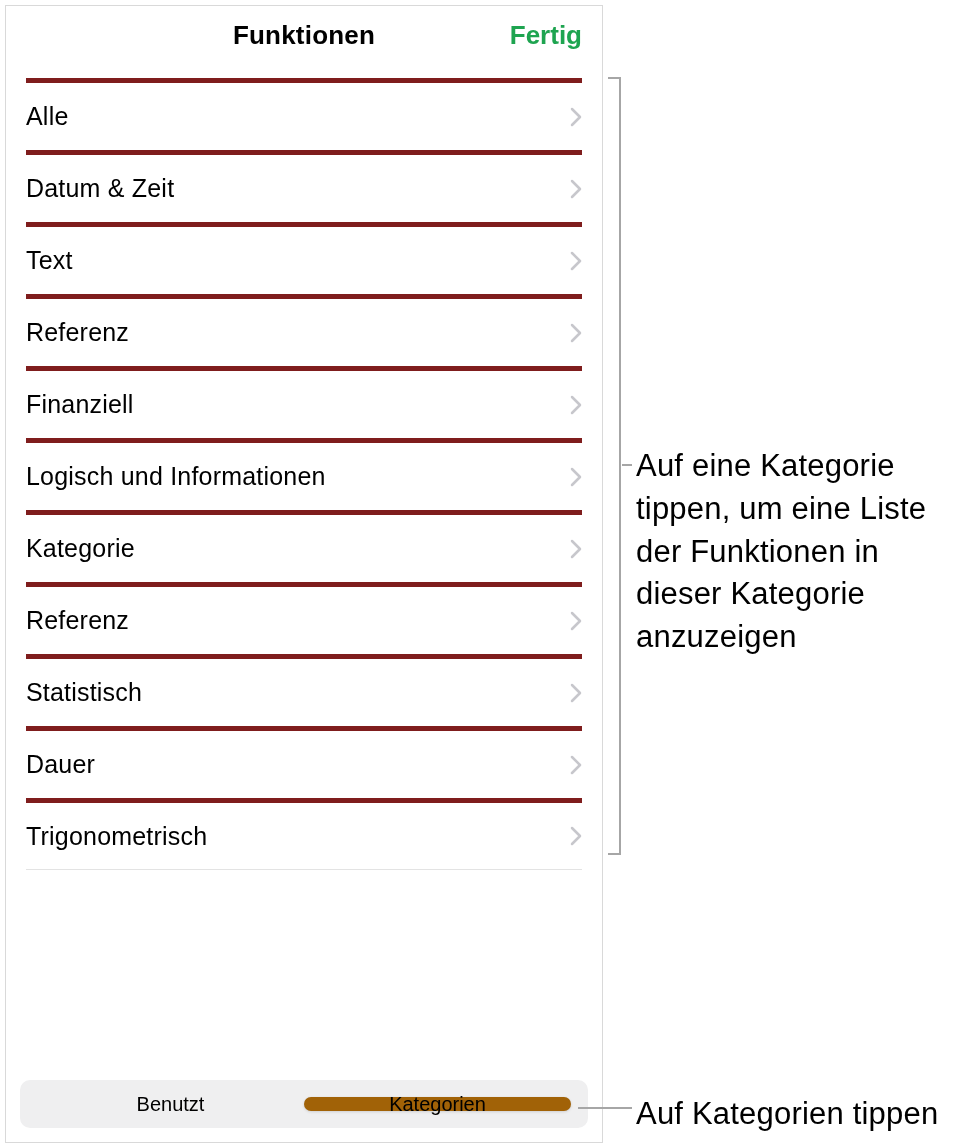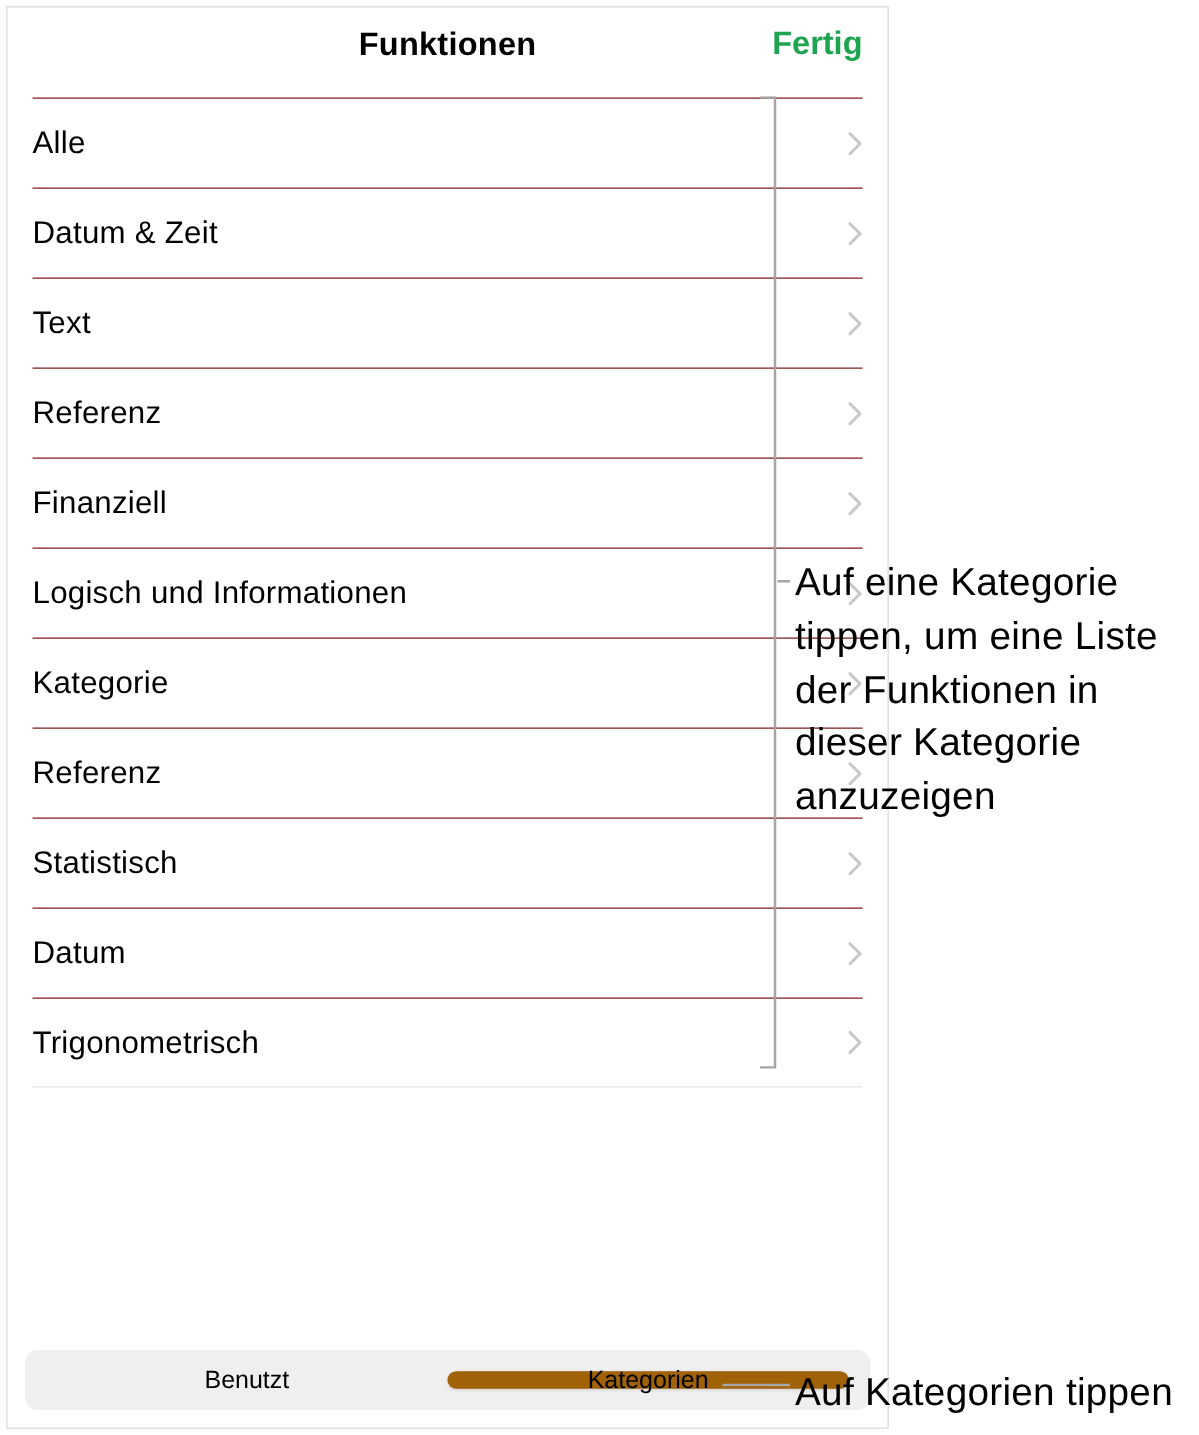--- a/index.html
+++ b/index.html
@@ -11,21 +11,21 @@
       font-family: -apple-system, BlinkMacSystemFont, "Helvetica Neue", Helvetica, Arial, sans-serif;
       background: #ffffff;
       width: 959px;
       height: 1148px;
       position: relative;
     }
     .panel {
       position: absolute;
       left: 5px;
       top: 5px;
-      width: 706px;
+      width: 598px;
       height: 1138px;
       border: 1px solid #d9d9d9;
       background: #ffffff;
       display: flex;
       flex-direction: column;
     }
     .header {
       position: relative;
       height: 58px;
       display: flex;
@@ -52,21 +52,21 @@
     .list {
       flex: 1;
       padding: 0 20px;
       margin-top: 14px;
     }
     .list-row {
       height: 72px;
       display: flex;
       align-items: center;
       justify-content: space-between;
-      border-top: 1px solid #7f1d1d;
+      border-top: 5px solid #7f1d1d;
       cursor: pointer;
     }
     .list-row:last-child {
       border-bottom: 1px solid #e3e3e3;
       gap: 29px;
     }
     .list-label {
       font-size: 25px;
       font-weight: 400;
       color: #000000;
@@ -225,21 +225,21 @@
     </div>
     <div class="list-row">
       <span class="list-label">Statistisch</span>
       <span class="chevron">
         <svg width="12" height="20" viewBox="0 0 12 20">
             <path d="M2 2 L10 10 L2 18" stroke="#c7c7cc" stroke-width="2.5" fill="none" stroke-linecap="round" stroke-linejoin="round"></path>
           </svg>
       </span>
     </div>
     <div class="list-row">
-      <span class="list-label">Datum</span>
+      <span class="list-label">Dauer</span>
       <span class="chevron">
         <svg width="12" height="20" viewBox="0 0 12 20">
             <path d="M2 2 L10 10 L2 18" stroke="#c7c7cc" stroke-width="2.5" fill="none" stroke-linecap="round" stroke-linejoin="round"></path>
           </svg>
       </span>
     </div>
     <div class="list-row">
       <span class="list-label">Trigonometrisch</span>
       <span class="chevron">
         <svg width="12" height="20" viewBox="0 0 12 20">

